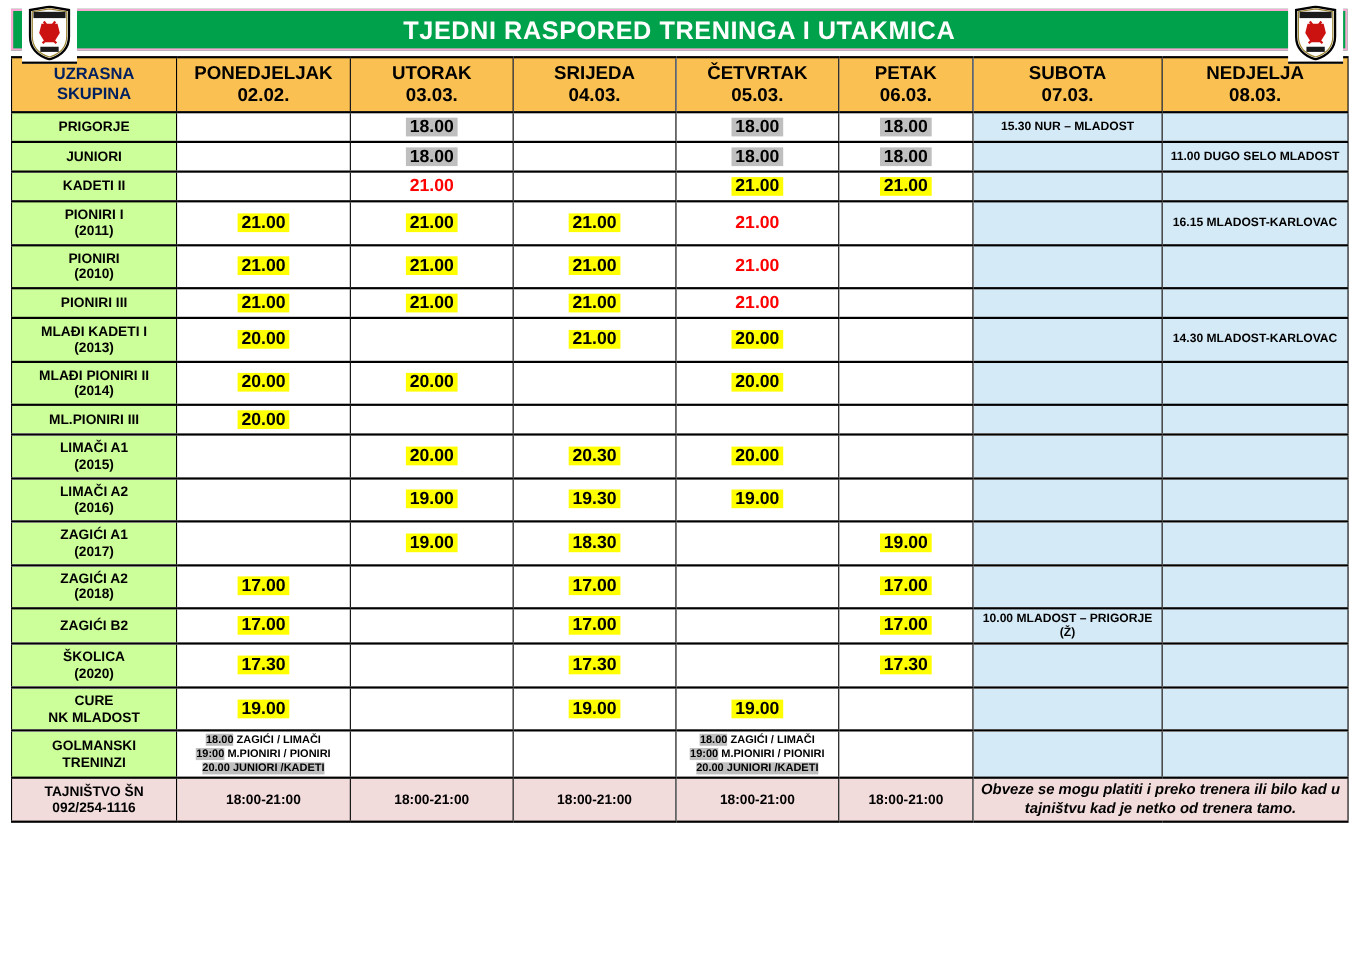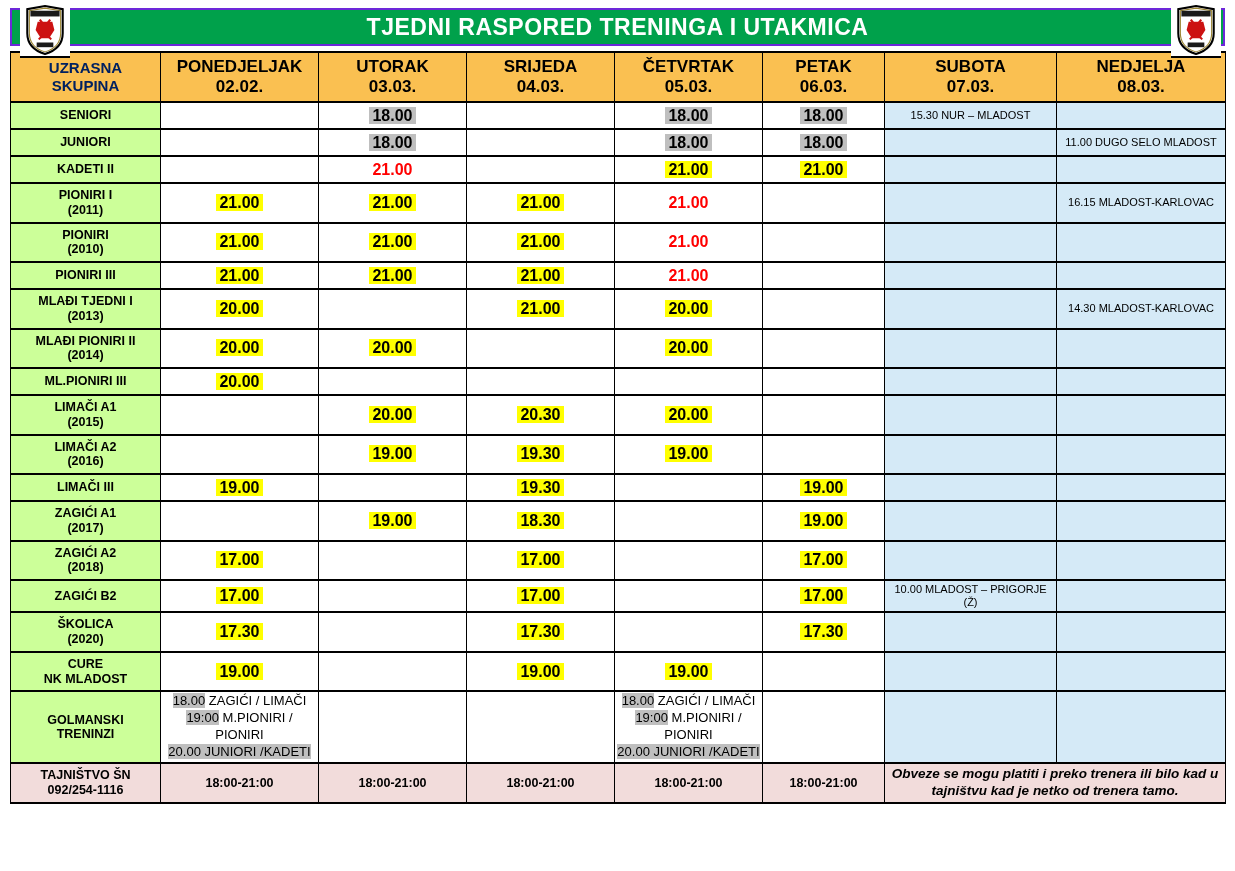--- a/index.html
+++ b/index.html
@@ -14,21 +14,21 @@
     --legend_cyan:#00FFFF;
     --group_header_navy:#002060;
   }
   *{box-sizing:border-box;}
   body{
     margin:0; width:1235px; height:871px; background:#fff;
     font-family:"Liberation Sans", sans-serif; color:#000;
   }
   .title-bar{
     position:relative; margin:8px 10px 5px 10px; height:38px;
-    background:var(--title_bar_green); border:2px solid #6d28d9;
+    background:var(--title_bar_green); border:2px solid #f9a8d4;
     display:flex; align-items:center; justify-content:center;
   }
   .title-text{
     color:#fff; font-weight:bold; font-size:23px; letter-spacing:.5px;
   }
   .crest-box{
     position:absolute; top:-6px; width:50px; height:54px; background:#fff;
     display:flex; align-items:center; justify-content:center; z-index:2;
   }
   .crest-box.left{left:8px; border-bottom:2px solid #000;}
@@ -50,26 +50,26 @@
     background:var(--group_green); text-align:center; font-weight:bold;
     font-size:12.5px; line-height:1.18; padding:4px 2px;
   }
   td.cell{ text-align:center; font-weight:bold; }
   td.blue{ background:var(--weekend_blue); }
   td.time{ font-size:16px; height:27px; }
   .hl-yellow{ background:var(--highlight_yellow); padding:0 3px; }
   .hl-gray-time{ background:var(--highlight_gray); padding:0 3px; }
   .hl-gray{ background:var(--highlight_gray); }
   .time-red{ color:var(--time_red); }
-  td.match{ font-size:11px; line-height:1.2; font-weight:normal; }
+  td.match{ font-size:11px; line-height:1.2; font-weight:bold; }
   tr.pink td{ background:var(--secretariat_pink); }
   td.office{ font-size:12.5px; }
   td.note{ font-style:italic; font-size:13.5px; line-height:1.25; text-align:center; }
   td.golman{ padding:1px 0; }
-  .golman-line{ font-size:13px; line-height:1.3; text-align:center; font-weight:normal; }
+  .golman-line{ font-size:10px; line-height:1.3; text-align:center; font-weight:bold; }
 </style>
 </head>
 <body>
 
 <div class="title-bar">
   <span class="crest-box left">
     <svg width="42" height="50" viewBox="0 0 40 48">
       <path d="M20 1 L37 4 V27 C37 39 28 44.5 20 47 C12 44.5 3 39 3 27 V4 Z" fill="#ffffff" stroke="#000" stroke-width="2"></path>
       <path d="M20 3 L35 5.5 V27 C35 37.5 27 42.8 20 45 C13 42.8 5 37.5 5 27 V5.5 Z" fill="none" stroke="#9a8430" stroke-width="1"></path>
       <rect x="6" y="5.5" width="28" height="5.5" fill="#1a1a1a"></rect>
@@ -134,21 +134,21 @@
         </th>
         <th>
           <div>NEDJELJA</div>
           <div>08.03.</div>
         </th>
       </tr>
     </thead>
   <tbody id="tbody">
       <tr>
         <td class="label">
-          <div>SENIORI</div>
+          <div>PRIGORJE</div>
         </td>
         <td class="cell"></td>
         <td class="cell time"><span class="hl-gray-time">18.00</span></td>
         <td class="cell"></td>
         <td class="cell time"><span class="hl-gray-time">18.00</span></td>
         <td class="cell time"><span class="hl-gray-time">18.00</span></td>
         <td class="cell blue match">15.30 NUR – MLADOST</td>
         <td class="cell blue"></td>
       </tr>
       <tr>
@@ -208,21 +208,21 @@
         <td class="cell time"><span class="hl-yellow">21.00</span></td>
         <td class="cell time"><span class="hl-yellow">21.00</span></td>
         <td class="cell time"><span class="hl-yellow">21.00</span></td>
         <td class="cell time"><span class="time-red">21.00</span></td>
         <td class="cell"></td>
         <td class="cell blue"></td>
         <td class="cell blue"></td>
       </tr>
       <tr>
         <td class="label">
-          <div>MLAĐI TJEDNI I</div>
+          <div>MLAĐI KADETI I</div>
           <div>(2013)</div>
         </td>
         <td class="cell time"><span class="hl-yellow">20.00</span></td>
         <td class="cell"></td>
         <td class="cell time"><span class="hl-yellow">21.00</span></td>
         <td class="cell time"><span class="hl-yellow">20.00</span></td>
         <td class="cell"></td>
         <td class="cell blue"></td>
         <td class="cell blue match">14.30 MLADOST-KARLOVAC</td>
       </tr>
@@ -267,32 +267,20 @@
       <tr>
         <td class="label">
           <div>LIMAČI A2</div>
           <div>(2016)</div>
         </td>
         <td class="cell"></td>
         <td class="cell time"><span class="hl-yellow">19.00</span></td>
         <td class="cell time"><span class="hl-yellow">19.30</span></td>
         <td class="cell time"><span class="hl-yellow">19.00</span></td>
         <td class="cell"></td>
-        <td class="cell blue"></td>
-        <td class="cell blue"></td>
-      </tr>
-      <tr>
-        <td class="label">
-          <div>LIMAČI III</div>
-        </td>
-        <td class="cell time"><span class="hl-yellow">19.00</span></td>
-        <td class="cell"></td>
-        <td class="cell time"><span class="hl-yellow">19.30</span></td>
-        <td class="cell"></td>
-        <td class="cell time"><span class="hl-yellow">19.00</span></td>
         <td class="cell blue"></td>
         <td class="cell blue"></td>
       </tr>
       <tr>
         <td class="label">
           <div>ZAGIĆI  A1</div>
           <div>(2017)</div>
         </td>
         <td class="cell"></td>
         <td class="cell time"><span class="hl-yellow">19.00</span></td>

